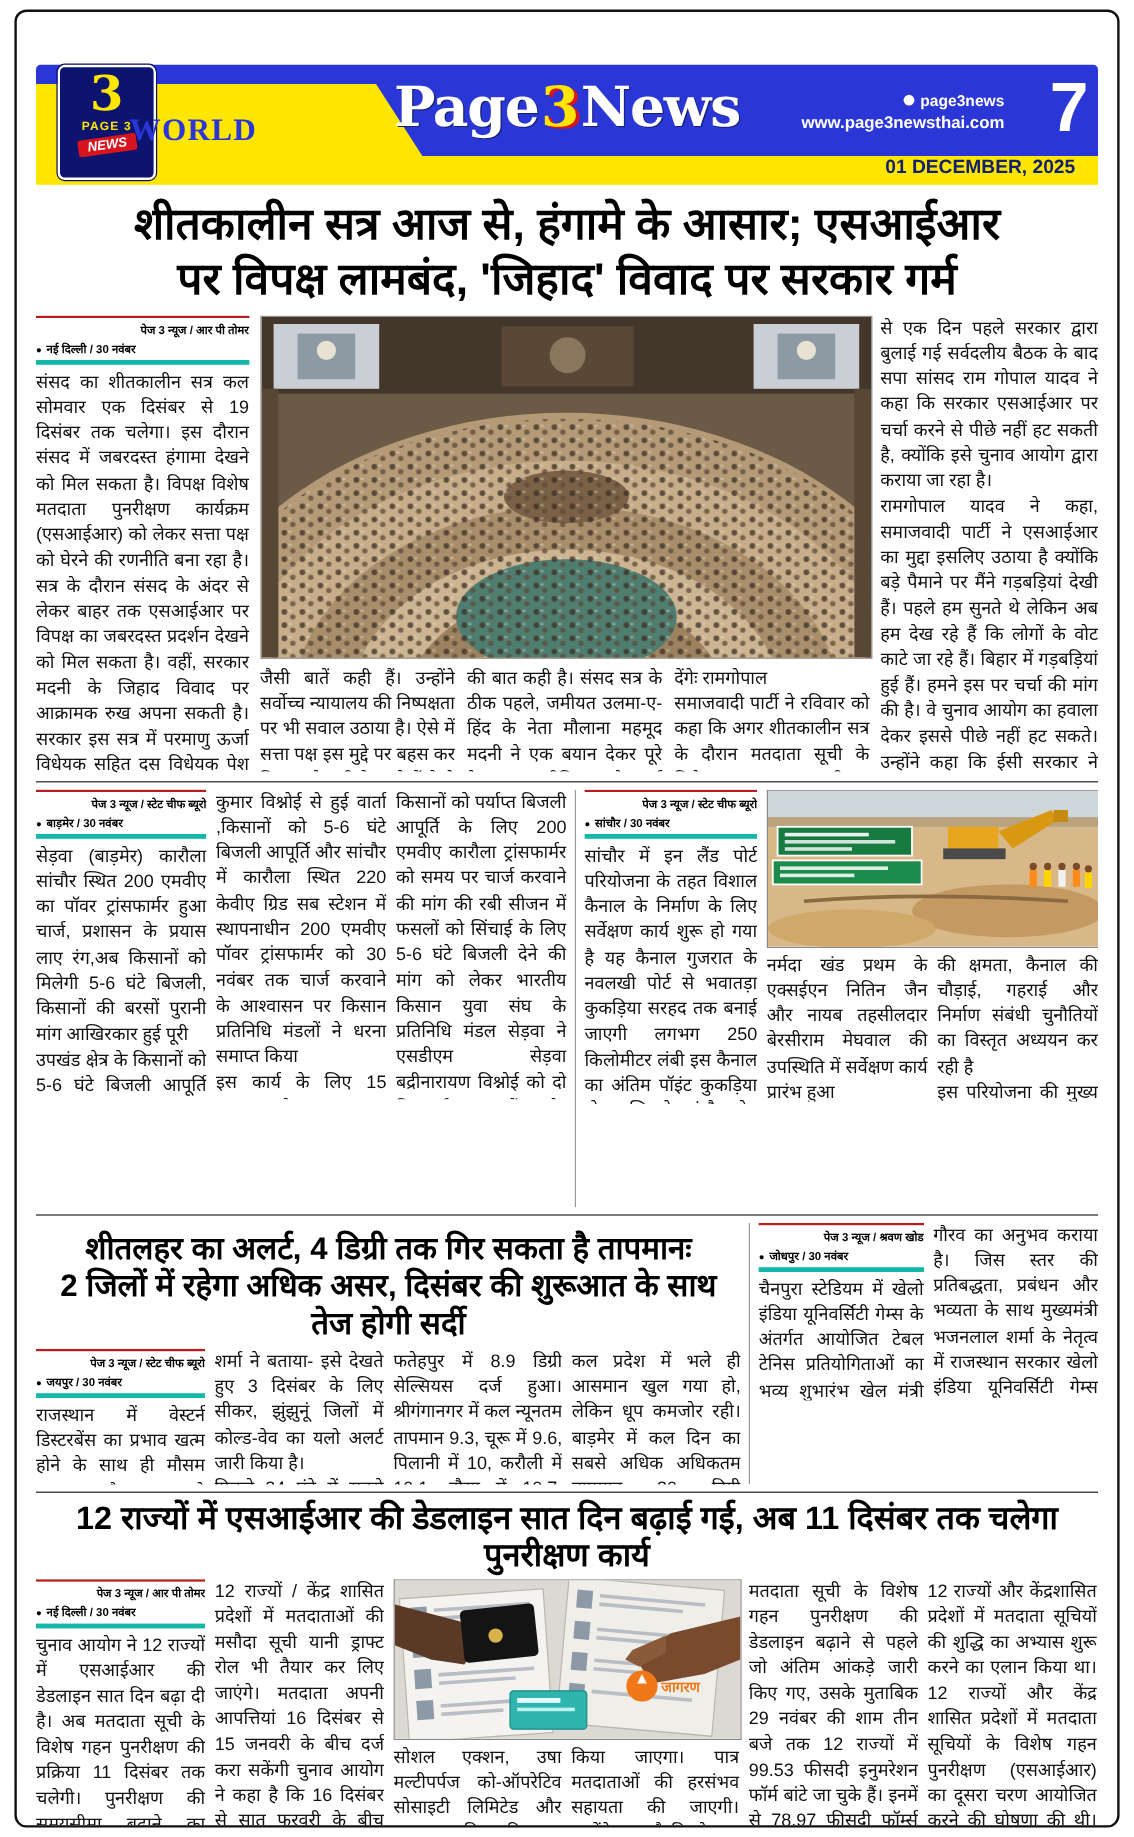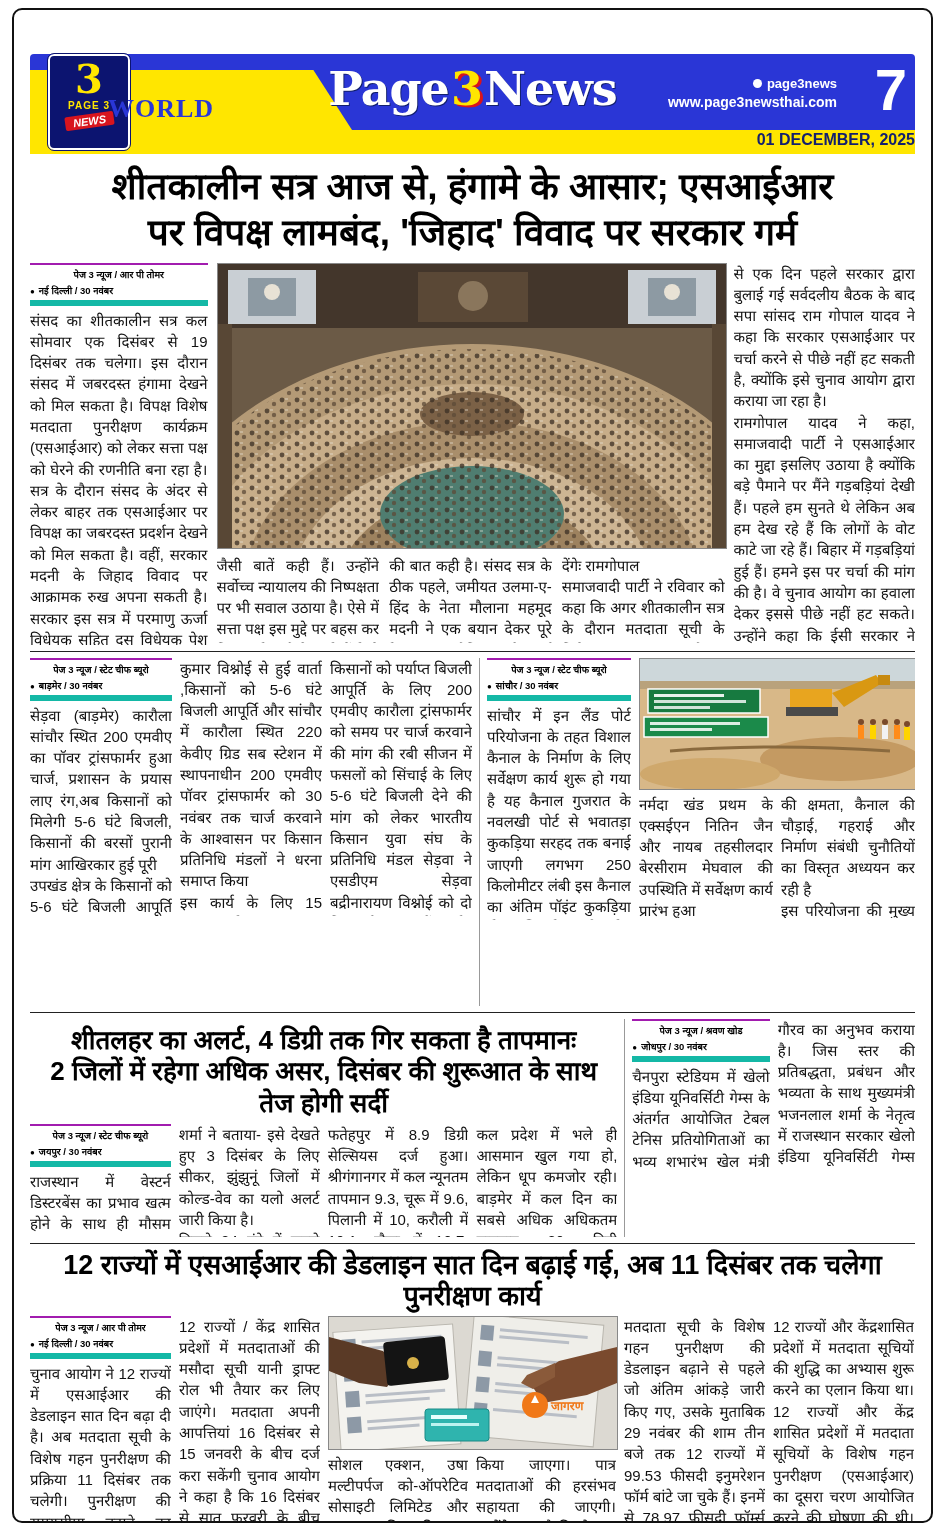--- a/index.html
+++ b/index.html
@@ -18,34 +18,34 @@
   .logo3{font-size:40px;line-height:42px;font-weight:bold;color:#ffe600;font-family:"DejaVu Serif",serif;margin-top:2px;}
   .logopage{font-size:10px;font-weight:bold;color:#ffe600;letter-spacing:1px;}
   .logonews{display:inline-block;margin-top:3px;background:#d8141e;color:#fff;font-style:italic;font-weight:bold;font-size:11px;padding:1px 8px;transform:rotate(-8deg);border-radius:2px;}
   .masttitle{position:absolute;left:0;right:0;top:8px;text-align:center;font-family:"DejaVu Serif",serif;font-weight:bold;font-size:46px;color:#fff;letter-spacing:-1px;text-shadow:1px 1px 0 #13206e;}
   .masttitle .m3{color:#ffe600;text-shadow:3px 2px 0 #d8141e;padding:0 2px;}
   .mast-right{position:absolute;right:78px;top:22px;text-align:right;color:#fff;}
   .social{font-size:13px;font-weight:bold;}
   .social .dot{display:inline-block;width:9px;height:9px;border-radius:50%;background:#fff;margin-right:5px;}
   .website{font-size:14px;font-weight:bold;margin-top:3px;}
   .pagenum{position:absolute;right:8px;top:0px;font-size:58px;font-weight:bold;color:#fff;line-height:72px;}
-  .datestrip{position:absolute;right:0;top:77px;font-size:16px;font-weight:bold;color:#13206e;}
+  .datestrip{position:absolute;right:19px;top:77px;font-size:16px;font-weight:bold;color:#13206e;}
 
   
   h1,h2{margin:0;white-space:pre-line;color:#000;font-family:"Liberation Sans",sans-serif;}
   .lead-hl{font-size:37px;line-height:1.25;font-weight:800;text-align:center;margin:10px 0 6px 0;}
   .mid-hl{font-size:26px;line-height:1.22;font-weight:800;text-align:center;margin:6px 0 4px 0;}
   .small-hl{font-size:20px;line-height:1.25;font-weight:800;text-align:center;margin:6px 0 4px 0;}
   .bottom-hl{font-size:27px;line-height:1.15;font-weight:800;text-align:center;margin:6px 0 4px 0;}
 
   .bodytext{font-size:15px;line-height:1.42;text-align:justify;white-space:pre-line;color:#111;}
   .colbox{overflow:hidden;}
   .byline-block{margin-bottom:4px;}
-  .byline{border-top:2px solid #a21caf;text-align:center;font-weight:bold;font-size:9.5px;padding:3px 0 2px;}
-  .dateline{font-weight:bold;font-size:9.5px;padding:1px 0 3px;border-bottom:6px solid #14b8a6;}
+  .byline{border-top:2px solid #b91c1c;text-align:right;font-weight:bold;font-size:9.5px;padding:3px 0 2px;}
+  .dateline{font-weight:bold;font-size:9.5px;padding:1px 0 3px;border-bottom:4px solid #14b8a6;}
   .dateline .bullet{font-size:8px;margin-right:4px;}
   .sep-h{border-top:1.5px solid #222;margin:6px 0;}
   .sep-v{width:1px;background:#999;margin:0 7px;}
 
   figure{margin:0;padding:0;}
   .photo{display:block;border:1px solid #888;}
 
   
   .lead-body{display:flex;gap:9px;height:382px;overflow:hidden;}
   .lead-left{width:178px;}

